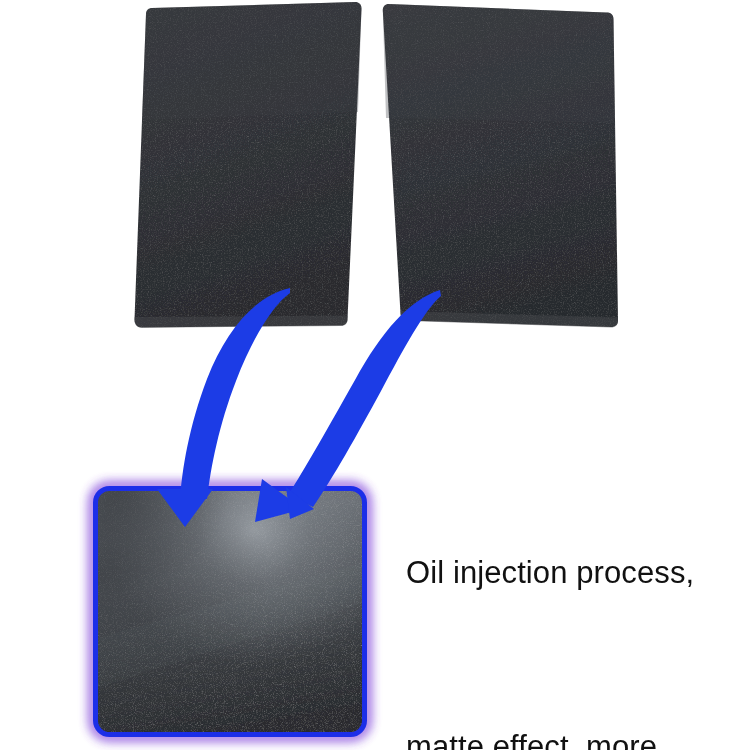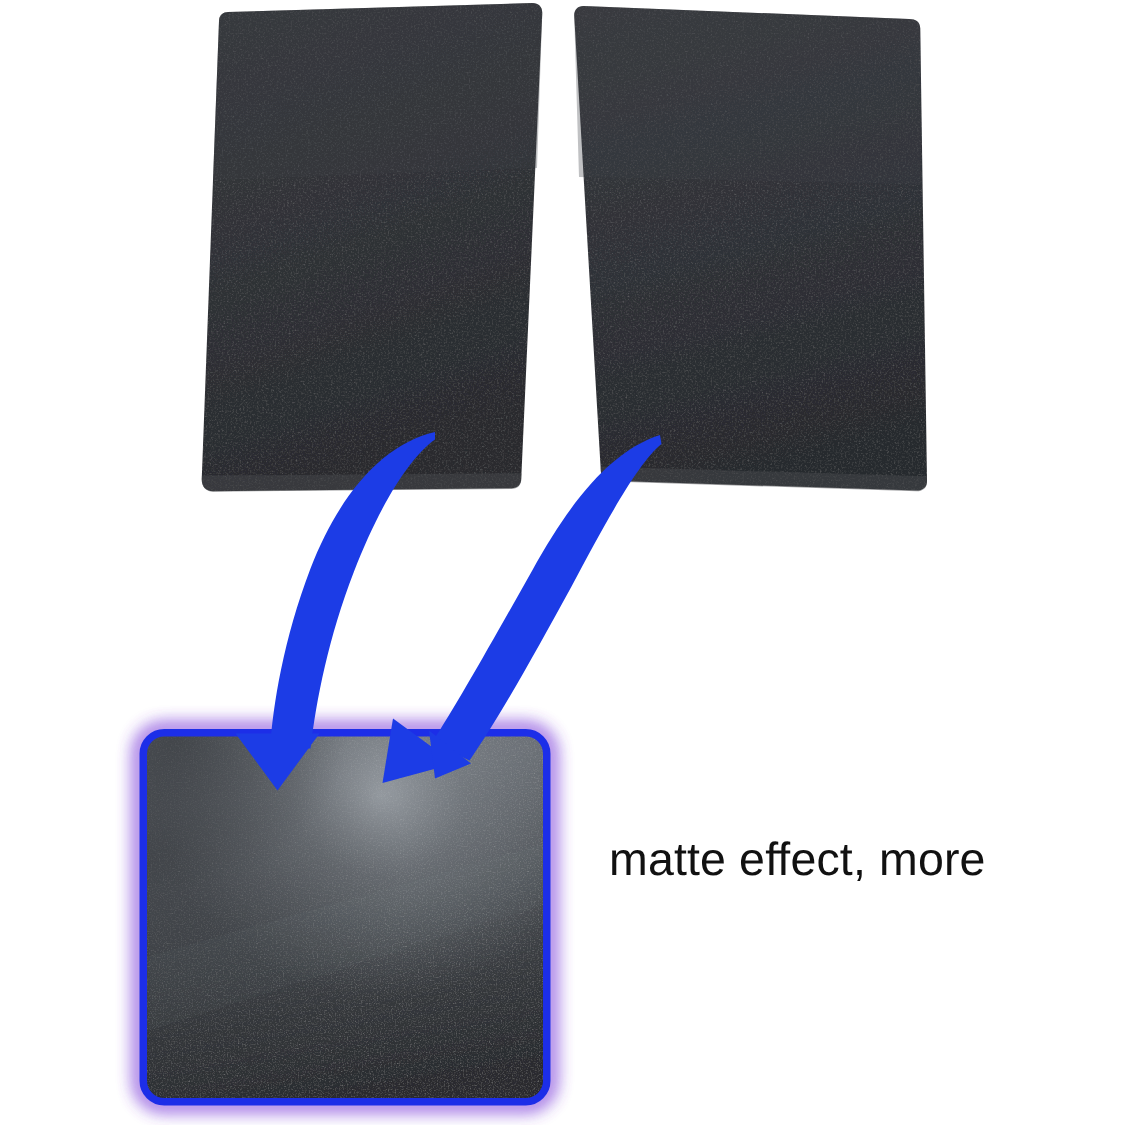--- a/index.html
+++ b/index.html
@@ -216,17 +216,18 @@
         <path d="M 286,487
                  L 314,509
                  L 290,519
                  Z" fill="#1c3ce6" opacity="1"></path>
       </g>
 
     </g>
   </svg>
 
   <div id="caption">
+    <span class="cap-line">Oil injection process,</span>
     <span class="cap-line">matte effect, more</span>
     
   </div>
 
 </div>
 
 </body></html>

